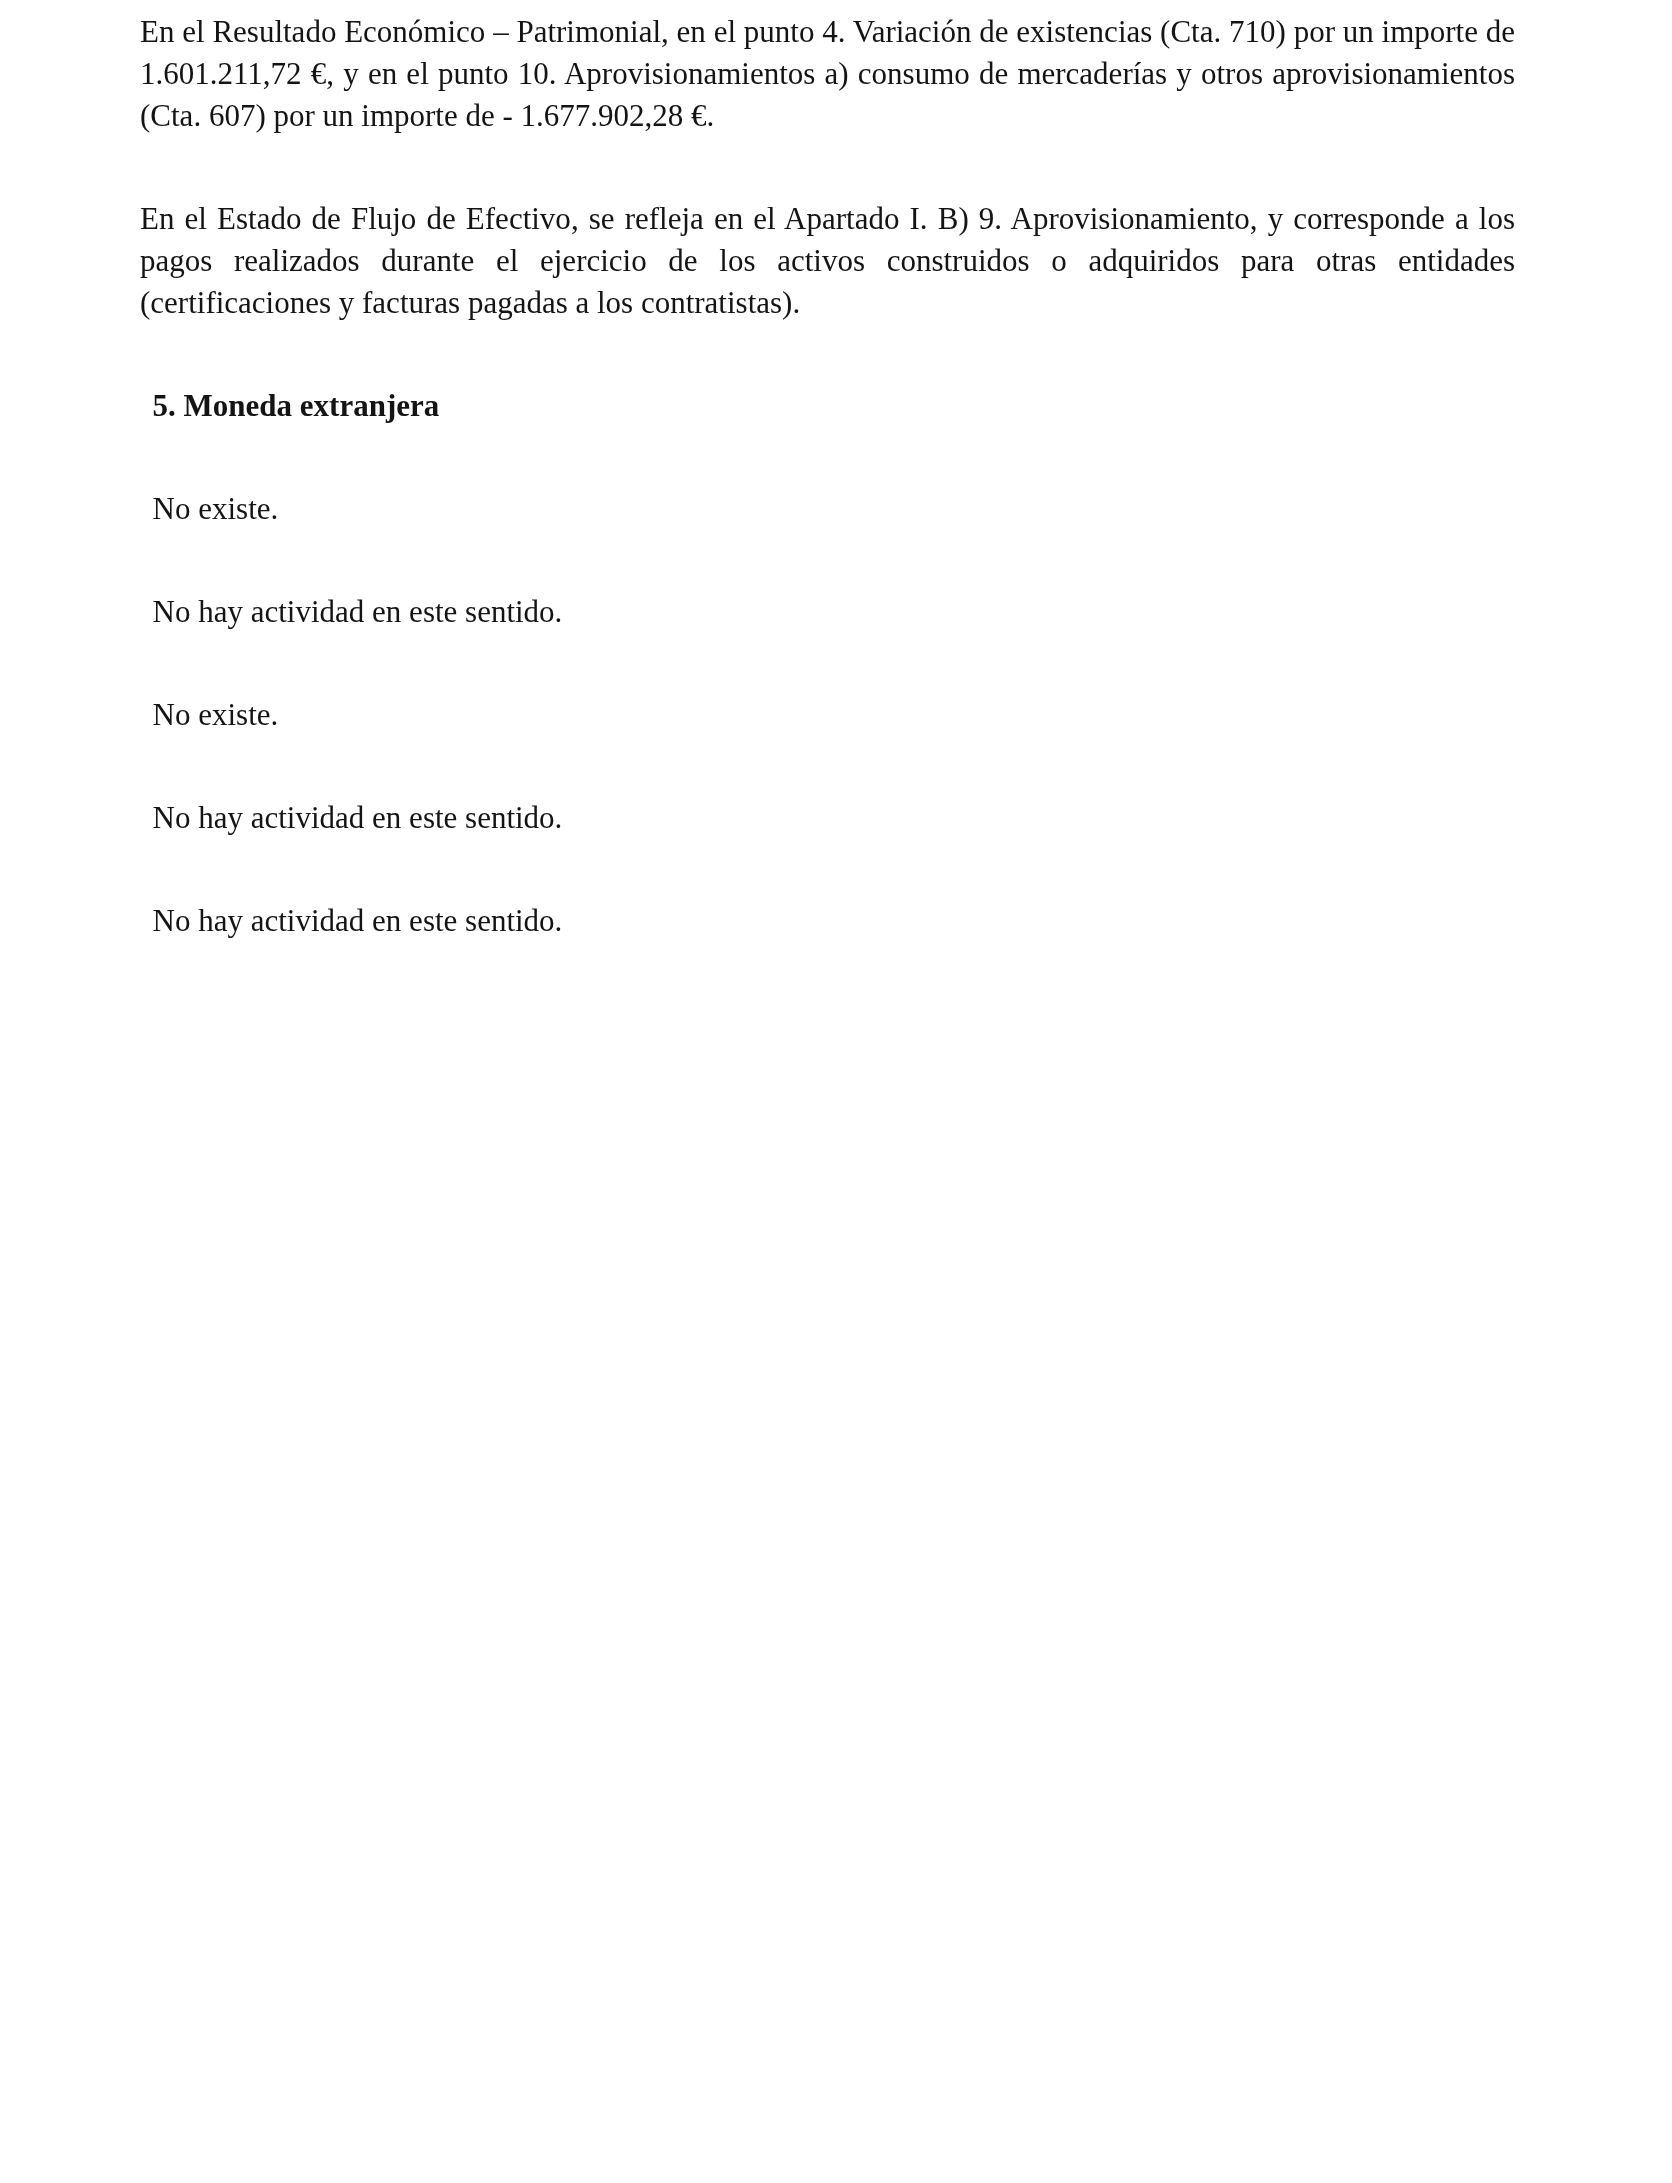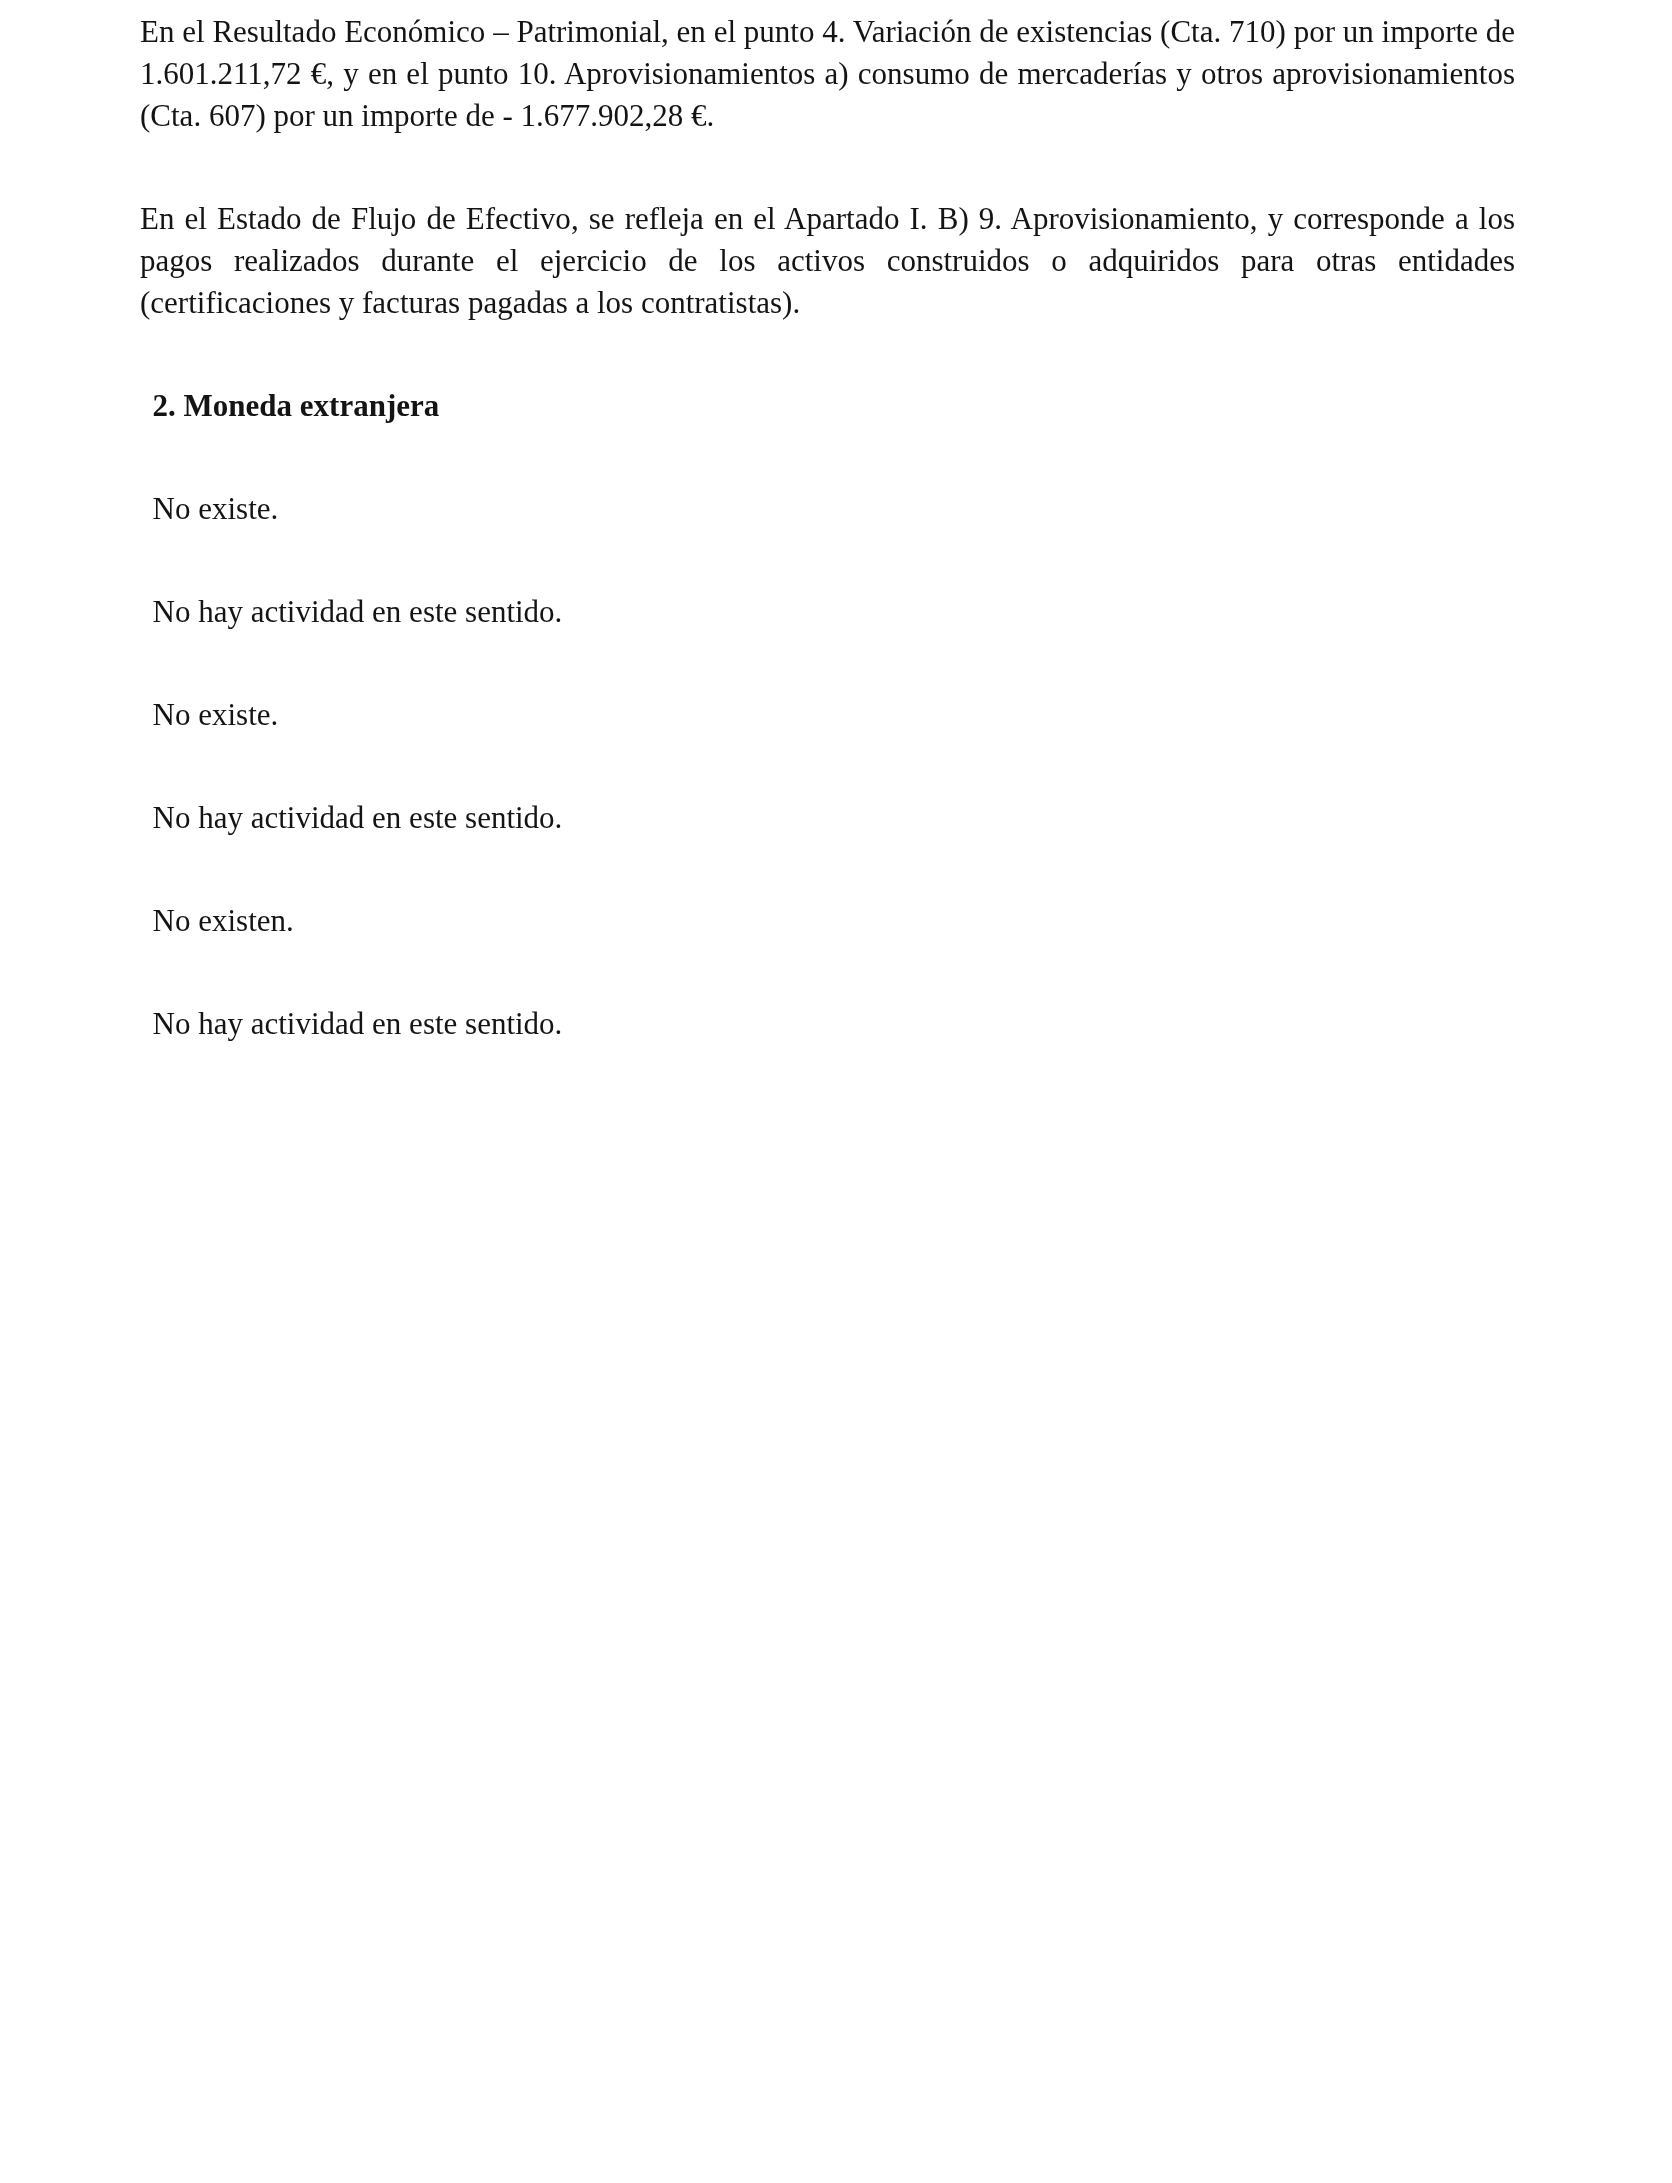--- a/index.html
+++ b/index.html
@@ -35,32 +35,31 @@
 </head>
 <body>
 
 <div class="page">
 
   <p class="para justify"><span>En el </span><span class="u">Resultado Económico – Patrimonial</span><span>, en el punto 4. Variación de existencias (</span><span class="b">Cta. 710</span><span>) por un importe de </span><span class="b">1.601.211,72 €</span><span>, y en el punto 10. Aprovisionamientos a) consumo de mercaderías y otros aprovisionamientos (</span><span class="b">Cta. 607</span><span>) por un importe de </span><span class="b">- 1.677.902,28 €</span><span>.</span></p>
 
   <p class="para justify"><span>En el </span><span class="u">Estado de Flujo de Efectivo</span><span>, se refleja en el Apartado I. B) 9. Aprovisionamiento, y corresponde a los pagos realizados durante el ejercicio de los activos construidos o adquiridos para otras entidades (certificaciones y facturas pagadas a los contratistas).</span></p>
 
   <section class="section">
-    <h2 class="heading">2. Moneda extranjera</h2>
+    <h2 class="heading">5. Moneda extranjera</h2>
     <p class="para">No existe.</p>
     <p class="para">No hay actividad en este sentido.</p>
   </section>
 
   <section class="section">
     <p class="para">No existe.</p>
     <p class="para">No hay actividad en este sentido.</p>
   </section>
 
   <section class="section">
-    <p class="para">No existen.</p>
     <p class="para">No hay actividad en este sentido.</p>
   </section>
 
   <section class="section">
   </section>
 
 </div>
 
 
 </body></html>

